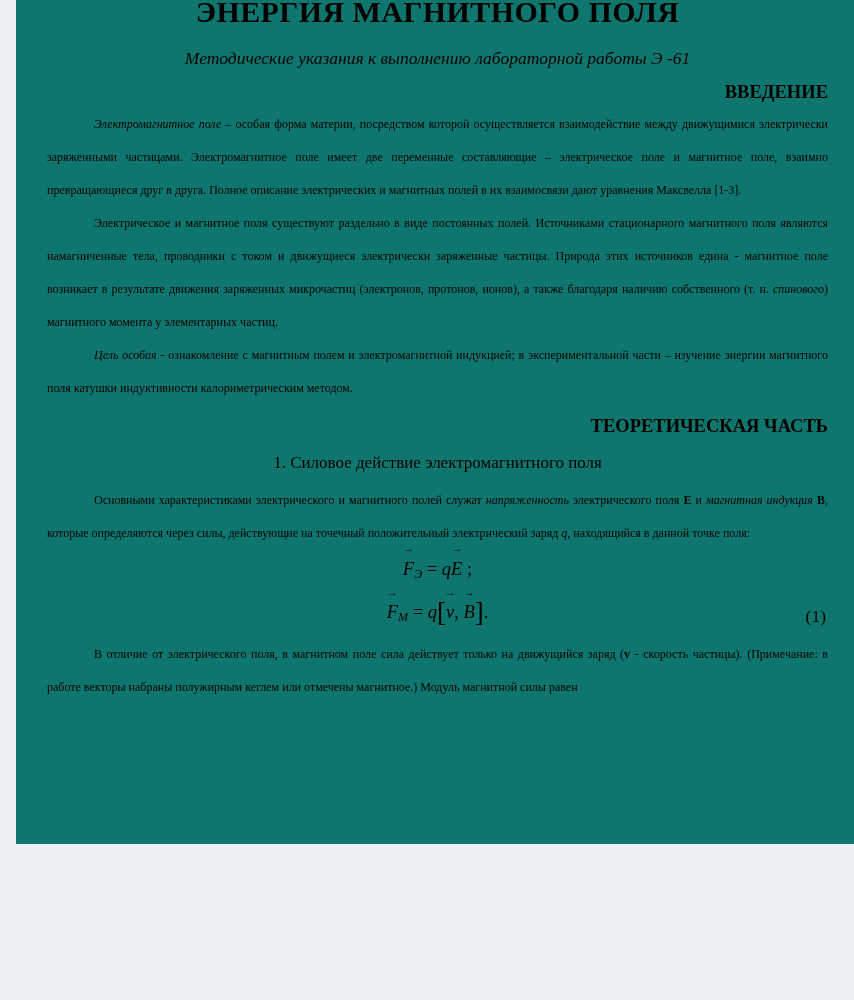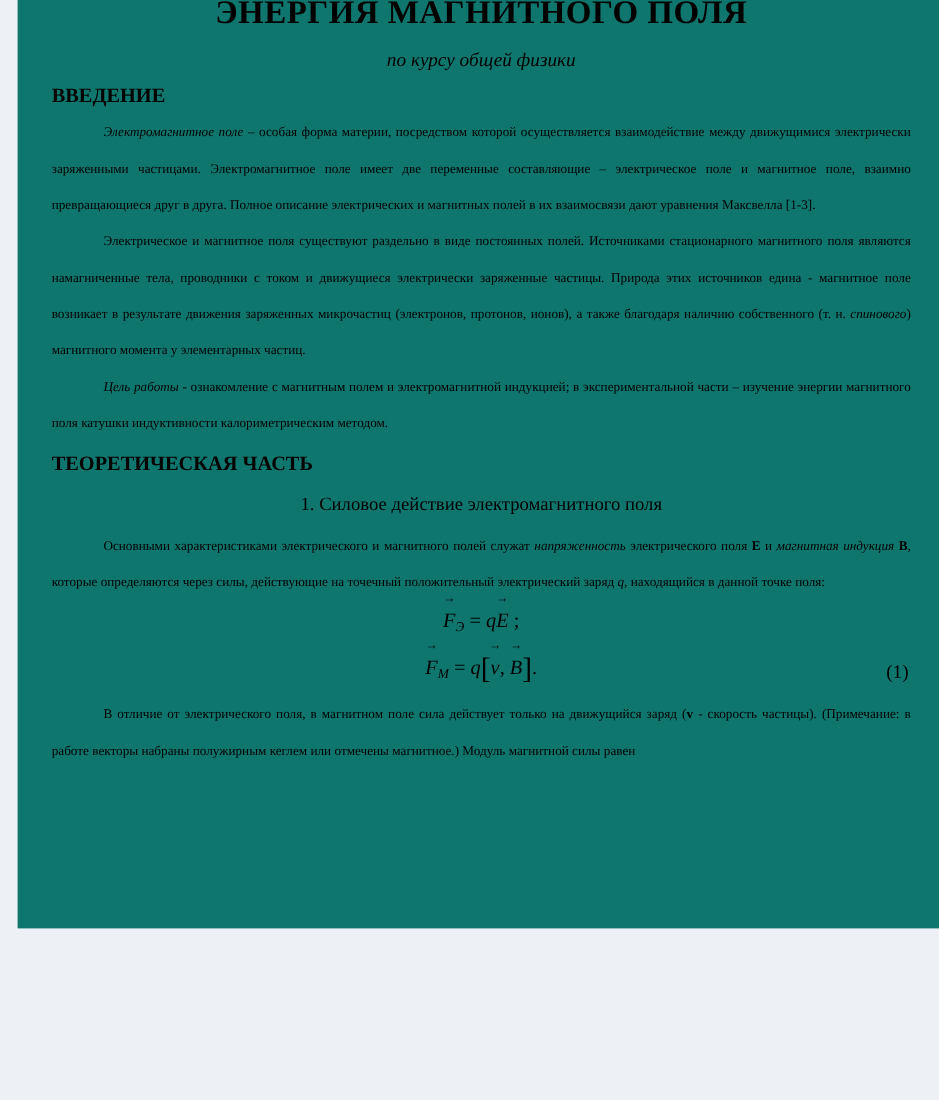--- a/index.html
+++ b/index.html
@@ -36,21 +36,21 @@
   .subtitle.line1 { margin-top: 14px; }
   .subtitle.line2 { margin-top: 10px; }
   .subtitle.city  { margin-top: 8px; }
   .it { font-style: italic; }
   .bd { font-weight: bold; }
 
   .heading {
     margin: 5px 0 0 0;
     font-size: 18.5px;
     font-weight: bold;
-    text-align: left;
+    text-align: right;
     line-height: 32px;
   }
   .section-heading {
     margin: 1px 0 1px 0;
     font-size: 17px;
     font-weight: normal;
     text-align: center;
     line-height: 40px;
   }
 
@@ -103,26 +103,26 @@
     vertical-align: -0.12em;
     font-style: normal;
   }
 </style>
 </head>
 <body>
 
 <div id="page">
   <div class="doc">
     <h1 class="doc-title">ЭНЕРГИЯ МАГНИТНОГО ПОЛЯ</h1>
-    <div class="subtitle line2 it">по курсу общей физики</div>
+    <div class="subtitle line1 it">Методические указания к выполнению лабораторной работы Э -61</div>
     <h2 class="heading">ВВЕДЕНИЕ</h2>
     <div id="intro-paras">
         <div class="para"><span class="it">Электромагнитное поле</span><span> – особая форма материи, посредством которой осуществляется взаимодействие между движущимися электрически заряженными частицами. Электромагнитное поле имеет две переменные составляющие – электрическое поле и магнитное поле, взаимно превращающиеся друг в друга. Полное описание электрических и магнитных полей в их взаимосвязи дают уравнения Максвелла [1-3].</span></div>
         <div class="para"><span>Электрическое и магнитное поля существуют раздельно в виде постоянных полей. Источниками стационарного магнитного поля являются намагниченные тела, проводники с током и движущиеся электрически заряженные частицы. Природа этих источников едина - магнитное поле возникает в результате движения заряженных микрочастиц (электронов, протонов, ионов), а также благодаря наличию собственного (т. н. </span><span class="it">спинового</span><span>) магнитного момента у элементарных частиц.</span></div>
-        <div class="para"><span class="it">Цель работы</span><span> - ознакомление с магнитным полем и электромагнитной индукцией; в экспериментальной части – изучение энергии магнитного поля катушки индуктивности калориметрическим методом.</span></div>
+        <div class="para"><span class="it">Цель особая</span><span> - ознакомление с магнитным полем и электромагнитной индукцией; в экспериментальной части – изучение энергии магнитного поля катушки индуктивности калориметрическим методом.</span></div>
       </div>
     <h2 class="heading">ТЕОРЕТИЧЕСКАЯ ЧАСТЬ</h2>
     <h3 class="section-heading">1. Силовое действие электромагнитного поля</h3>
     <div id="section1-content">
         <div class="para"><span>Основными характеристиками электрического и магнитного полей служат </span><span class="it">напряженность</span><span> электрического поля </span><span class="bd">E</span><span> и </span><span class="it">магнитная индукция</span><span> </span><span class="bd">B</span><span>, которые определяются через силы, действующие на точечный положительный электрический заряд </span><span class="it">q</span><span>, находящийся в данной точке поля:</span></div>
         <div class="equation"><span class="eq-body"><span class="vec">F</span><span class="sub">Э</span><span> = </span><span class="it">q</span><span class="vec">E</span><span> ;</span></span></div>
         <div class="equation"><span class="eq-body"><span class="vec">F</span><span class="sub">М</span><span> = </span><span class="it">q</span><span class="big">[</span><span class="vec">v</span><span>, </span><span class="vec">B</span><span class="big">]</span><span>.</span></span><span class="eq-number">(1)</span></div>
         <div class="para"><span>В отличие от электрического поля, в магнитном поле сила действует только на движущийся заряд (</span><span class="bd">v</span><span> - скорость частицы). (Примечание: в работе векторы набраны полужирным кеглем или отмечены магнитное.) Модуль магнитной силы равен</span></div>
       </div>
   </div>

